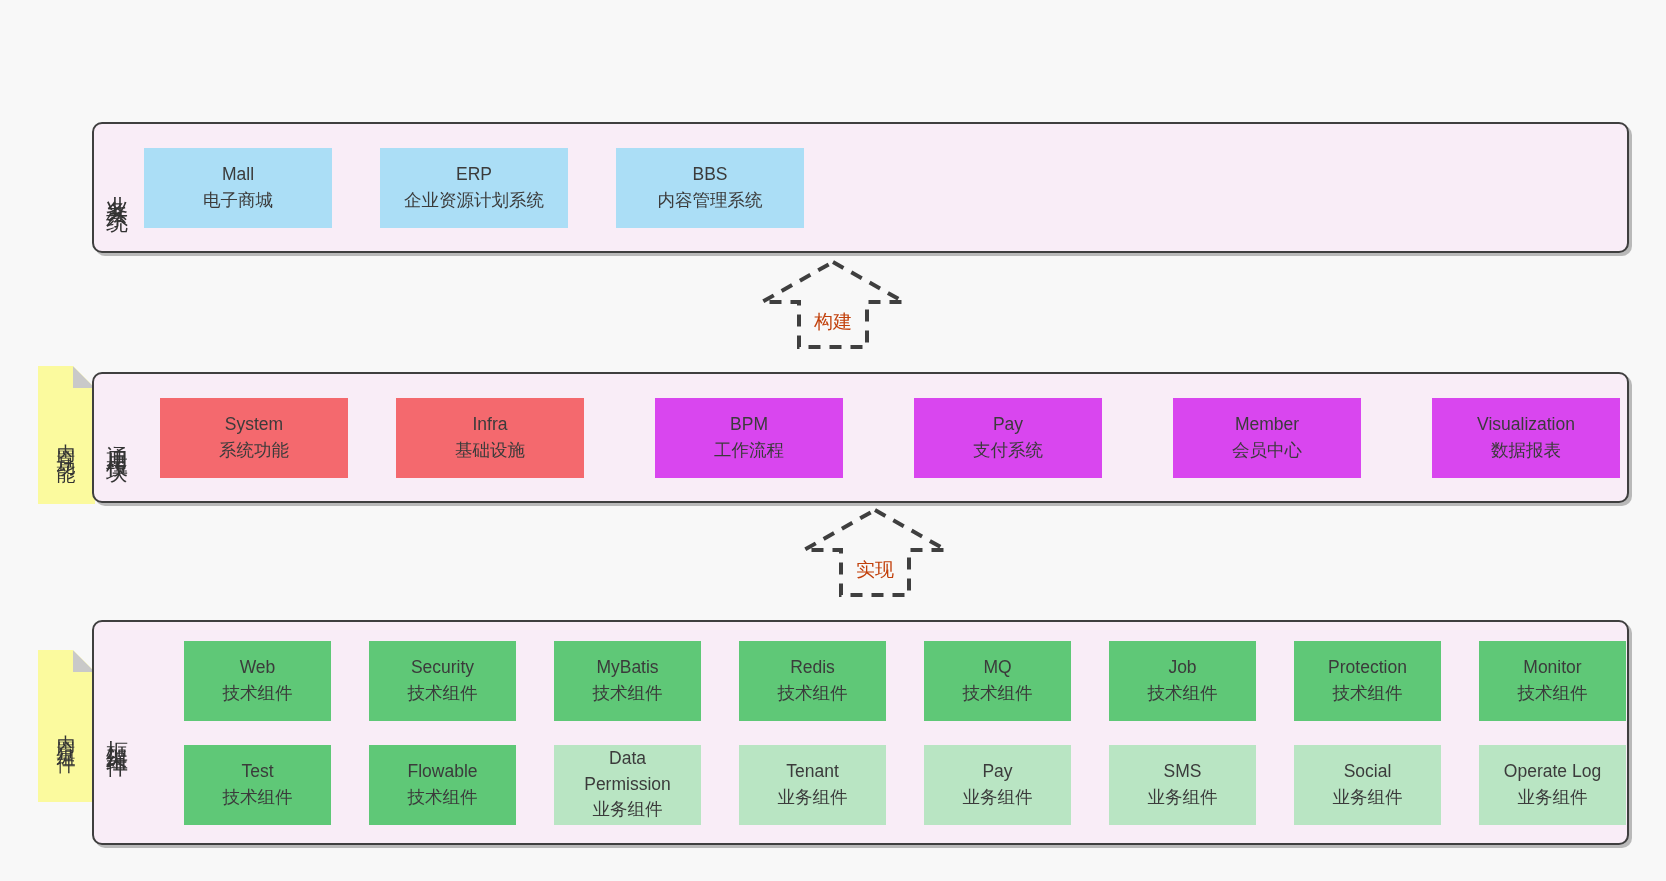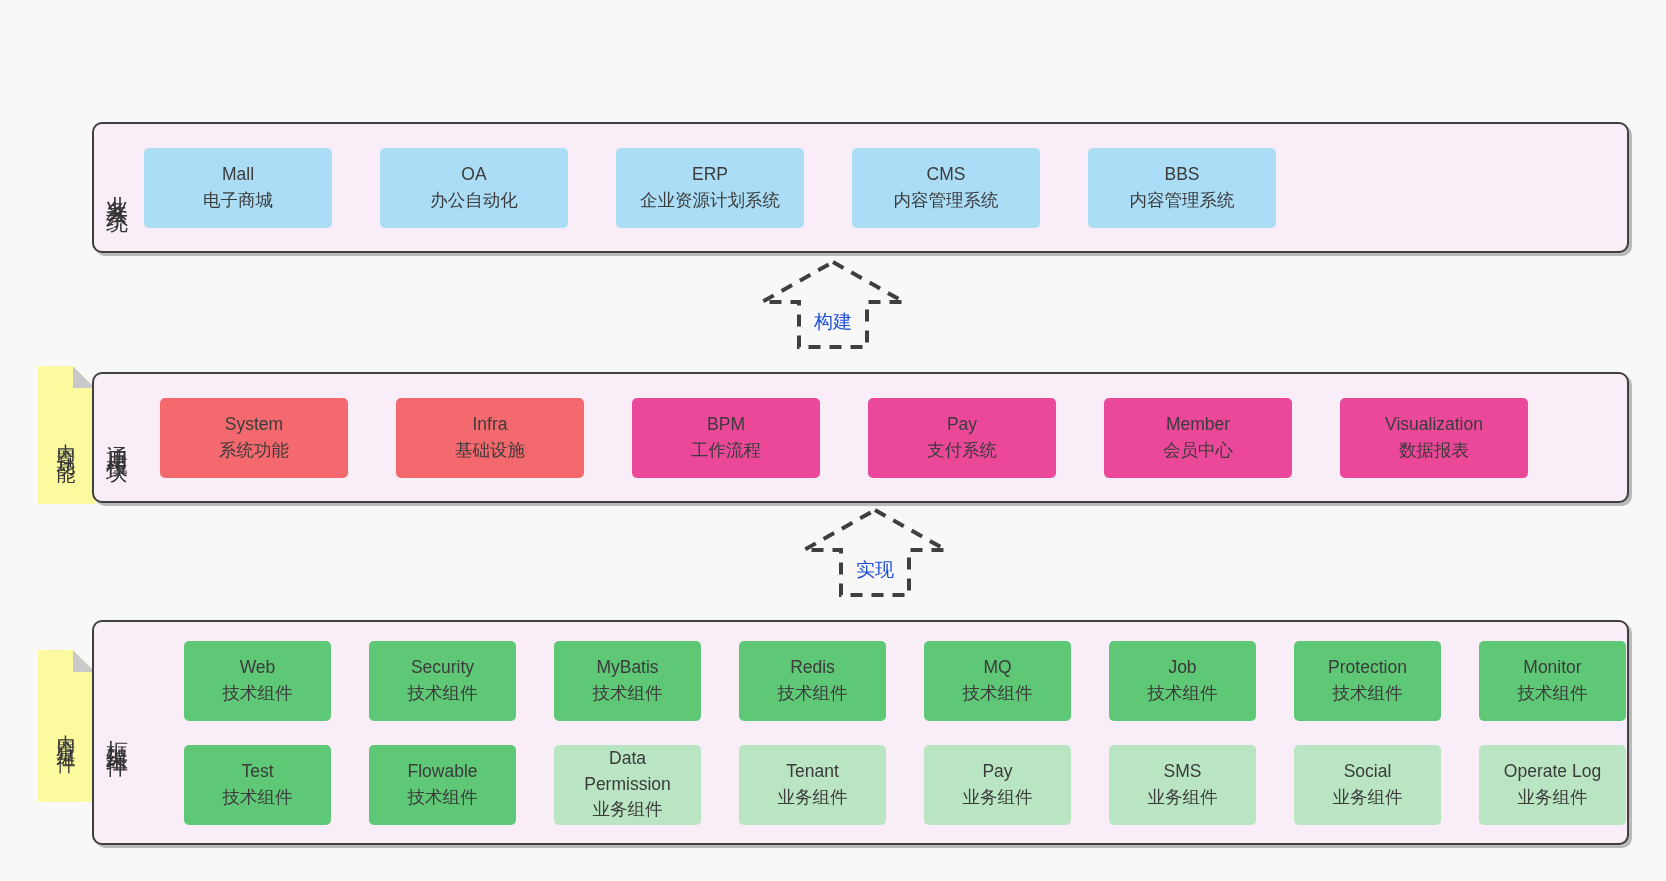--- a/index.html
+++ b/index.html
@@ -21,29 +21,29 @@
     writing-mode:vertical-rl;text-orientation:upright;
     font-size:22px;letter-spacing:5px;color:#333;line-height:1;
     flex:0 0 auto;
   }
 
   .boxes{display:flex;gap:48px;margin-left:16px;}
   .rows{display:flex;flex-direction:column;gap:24px;margin-left:16px;}
   .row{display:flex;gap:38px;padding-left:40px;}
 
   .box{
-    width:188px;height:80px;border-radius:5px;box-sizing:border-box;
+    width:188px;height:80px;border-radius:0;box-sizing:border-box;
     display:flex;flex-direction:column;justify-content:center;align-items:center;
     text-align:center;color:#3b3b3b;font-size:17.5px;line-height:1.45;
     padding:0 10px;
   }
   .row .box{width:147px;}
   .blue{background:#abdef6;}
   .red{background:#f4696e;}
-  .pink{background:#ec4899;}
+  .pink{background:#d946ef;margin-left:23px;}
   .green{background:#5fc877;}
   .lgreen{background:#b9e5c3;}
   .bt,.bs{display:block;width:100%;}
 
   
   .sticky{
     position:absolute;left:38px;width:57px;background:#fbfa9e;z-index:0;
     clip-path:polygon(0 0,calc(100% - 22px) 0,100% 22px,100% 100%,0 100%);
     display:flex;justify-content:center;align-items:center;
   }
@@ -58,46 +58,38 @@
     font-size:19px;letter-spacing:7px;color:#333;line-height:1;padding-top:14px;
   }
 
   
   .arrow{position:absolute;width:150px;height:92px;z-index:1;}
   .arrow-1{left:758px;top:258px;}
   .arrow-2{left:800px;top:506px;}
   .arrow svg{position:absolute;left:0;top:0;}
   .arrow-label{
     position:absolute;left:50%;top:50px;transform:translateX(-50%);
-    background:#f8f8f8;color:#1d4ed8;font-size:19px;padding:1px 3px;white-space:nowrap;
+    background:#f8f8f8;color:#c2410c;font-size:19px;padding:1px 3px;white-space:nowrap;
   }
 </style>
 </head>
 <body>
 
 <div id="canvas">
 
   <div class="layer layer-1">
     <div class="layer-label">业务系统</div>
     <div class="boxes">
       <div class="box blue">
         <span class="bt">Mall</span>
         <span class="bs">电子商城</span>
       </div>
       <div class="box blue">
-        <span class="bt">OA</span>
-        <span class="bs">办公自动化</span>
-      </div>
-      <div class="box blue">
         <span class="bt">ERP</span>
         <span class="bs">企业资源计划系统</span>
-      </div>
-      <div class="box blue">
-        <span class="bt">CMS</span>
-        <span class="bs">内容管理系统</span>
       </div>
       <div class="box blue">
         <span class="bt">BBS</span>
         <span class="bs">内容管理系统</span>
       </div>
     </div>
   </div>
 
   <div class="arrow arrow-1">
     <svg width="150" height="92" viewBox="0 0 150 92">

